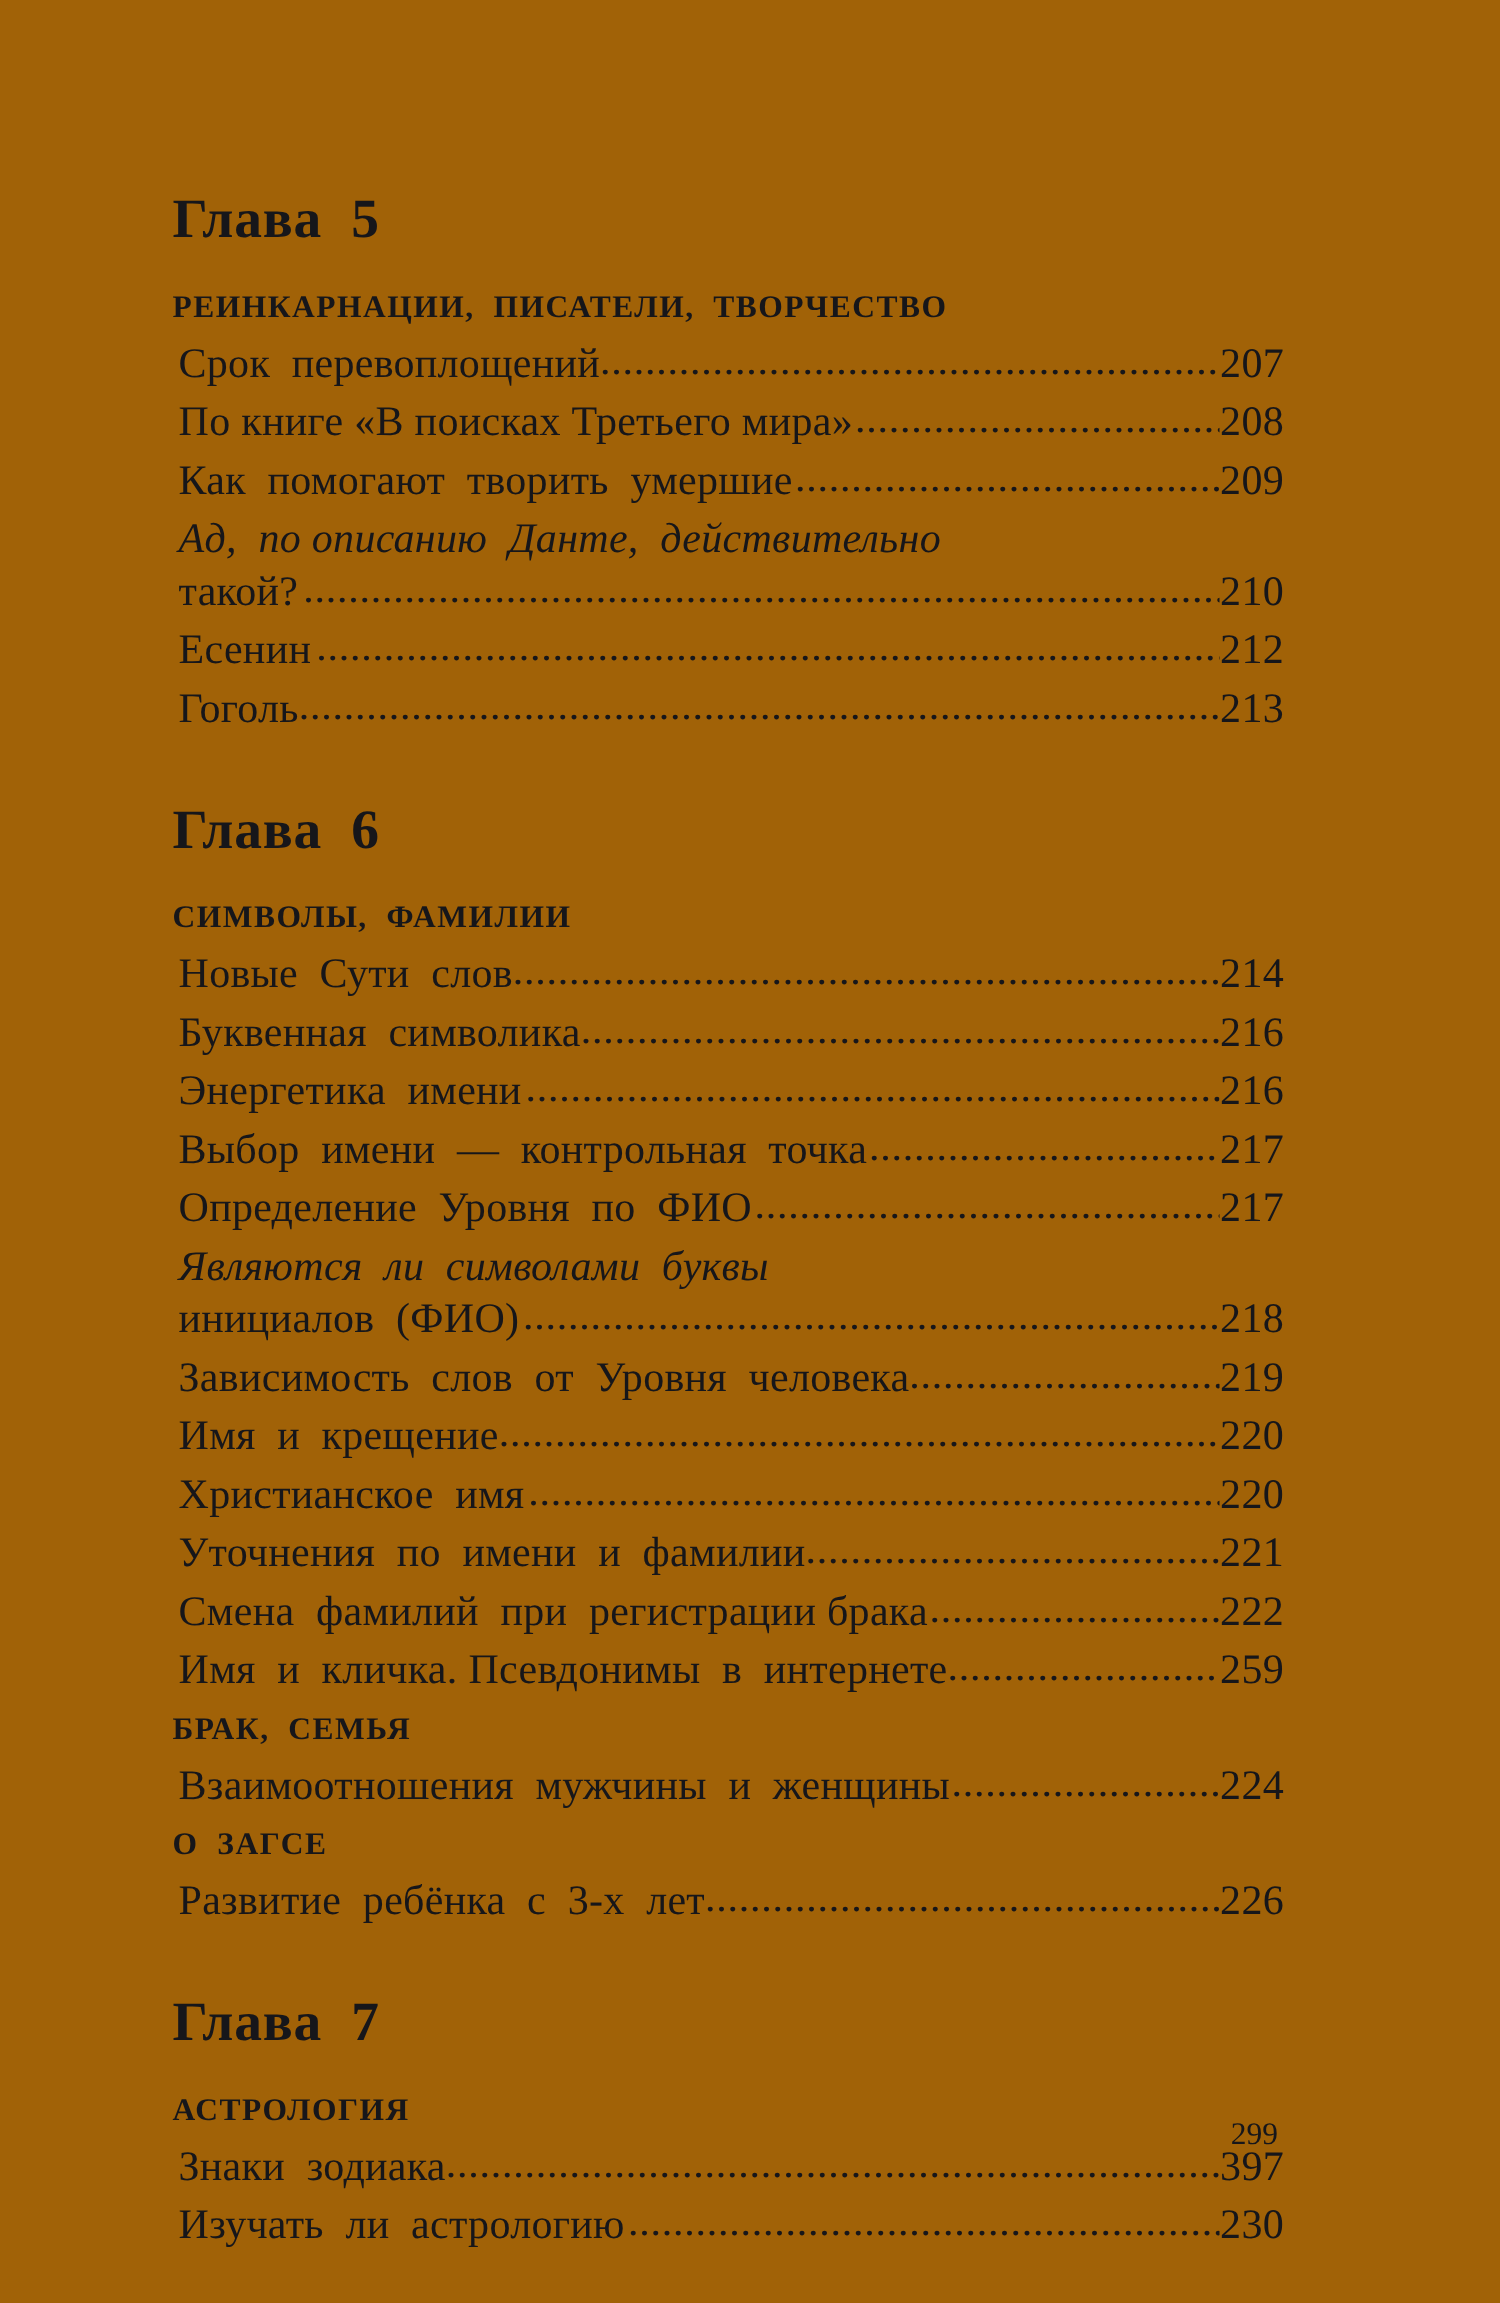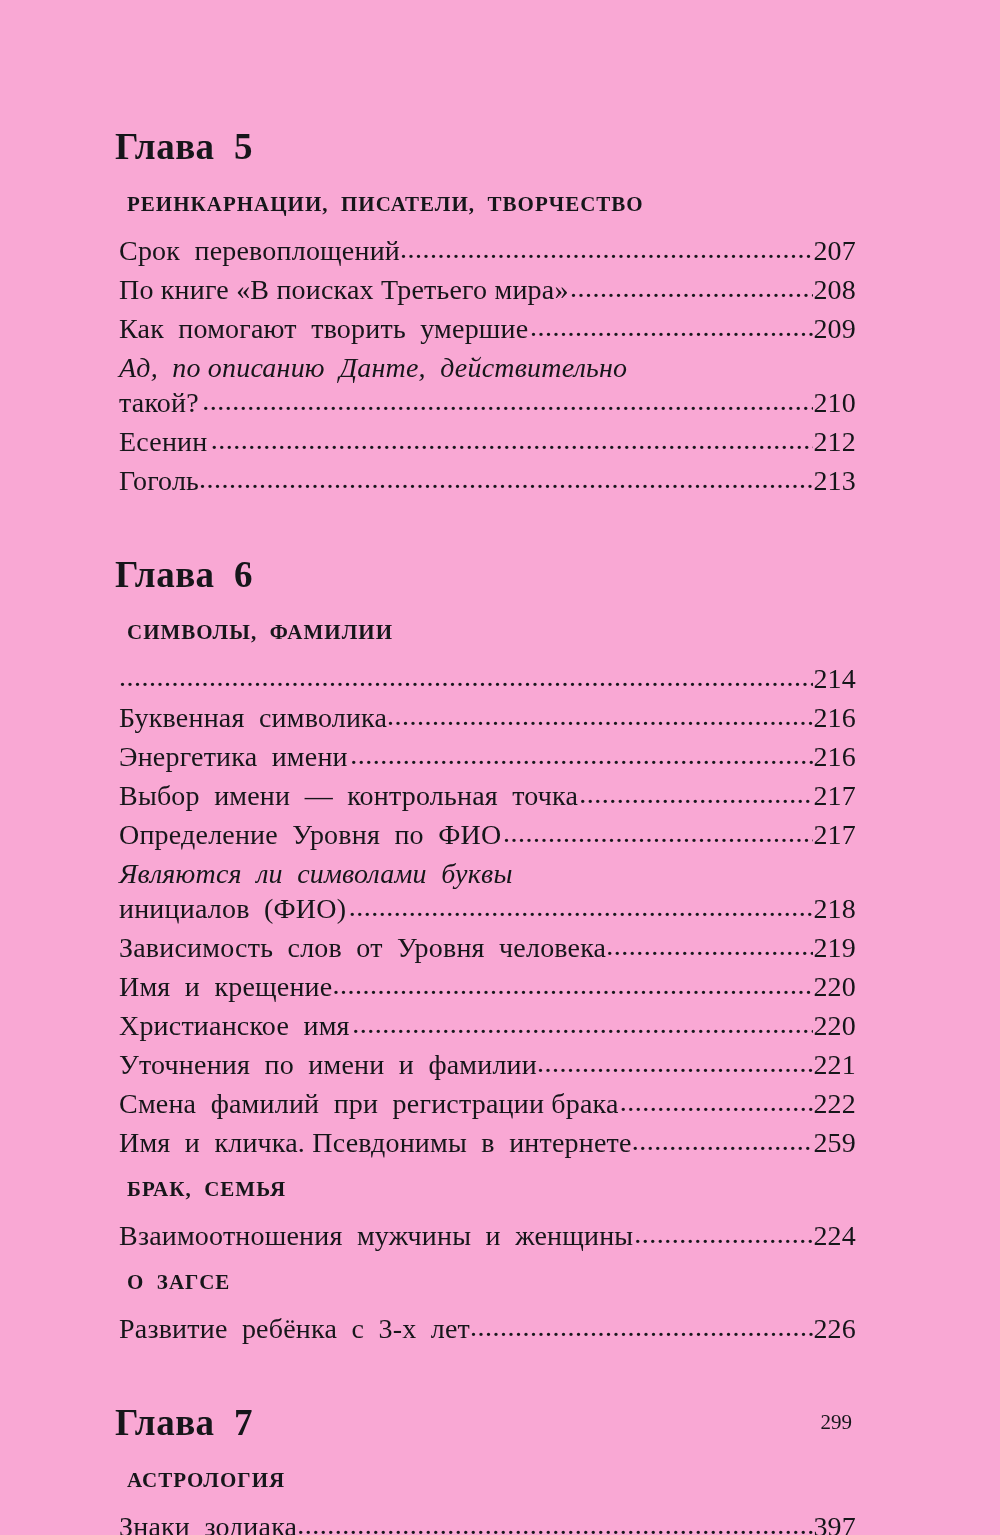--- a/index.html
+++ b/index.html
@@ -15,21 +15,21 @@
     font-family: "Liberation Serif", "DejaVu Serif", serif;
     color: #16161a;
     overflow: hidden;
   }
 
   .page {
     position: absolute;
     left: 0; top: 0;
     width: 1000px;
     height: 1535px;
-    background: #f9a8d4;
+    background: #a16207;
   }
 
   .content {
     position: absolute;
     left: 115px;
     top: 128px;
     width: 737px;
   }
 
   
@@ -37,31 +37,31 @@
     font-family: "Liberation Serif", "DejaVu Serif", serif;
     font-weight: bold;
     font-size: 37px;
     line-height: 1.0;
     letter-spacing: 0.5px;
     color: #16161a;
     margin: 0;
     white-space: pre;
   }
   .chapter-block { margin-bottom: 22px; }
-  .chapter-gap-top { margin-top: 58px; }
+  .chapter-gap-top { margin-top: 45px; }
 
   
   .section-head {
     font-family: "Liberation Serif", "DejaVu Serif", serif;
     font-weight: bold;
     font-size: 21px;
     letter-spacing: 1.0px;
     line-height: 34px;
     color: #16161a;
-    margin: 12px;
+    margin: 0;
     white-space: pre;
     text-transform: uppercase;
   }
 
   
   .toc-entry {
     display: block;
     margin: 4px;
     font-size: 28px;
     line-height: 35px;
@@ -169,20 +169,21 @@
           <span class="toc-dots">............................................................................................................................................................................................................................</span>
           <span class="toc-page">213</span>
         </div>
       </div>
       <div class="chapter-block chapter-gap-top">
         <div class="chapter">Глава  6</div>
       </div>
       <div class="section-head">СИМВОЛЫ,  ФАМИЛИИ</div>
       <div class="toc-entry">
         <div class="toc-row">
+          <span class="toc-title">Новые  Сути  слов</span>
           <span class="toc-dots">............................................................................................................................................................................................................................</span>
           <span class="toc-page">214</span>
         </div>
       </div>
       <div class="toc-entry">
         <div class="toc-row">
           <span class="toc-title">Буквенная  символика</span>
           <span class="toc-dots">............................................................................................................................................................................................................................</span>
           <span class="toc-page">216</span>
         </div>

